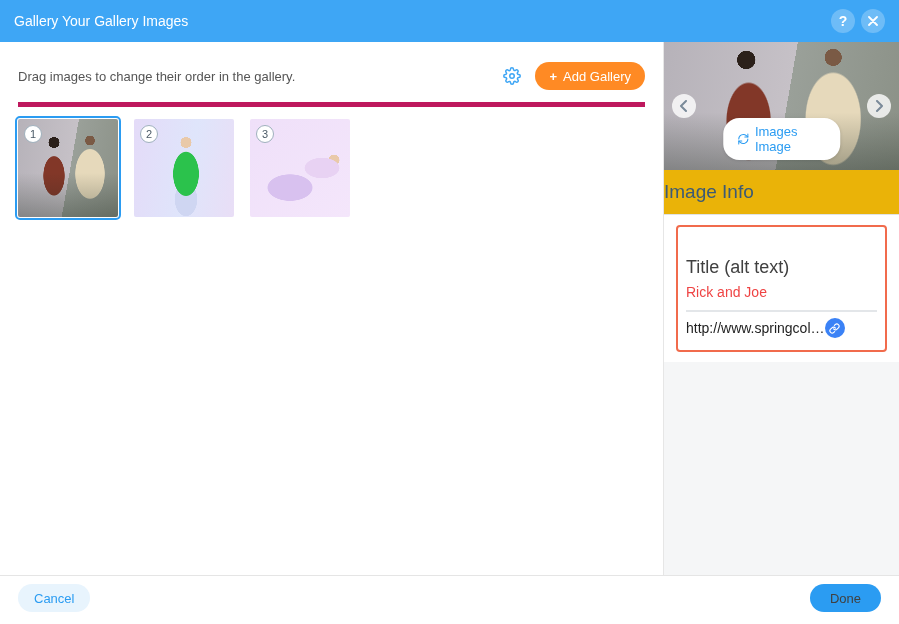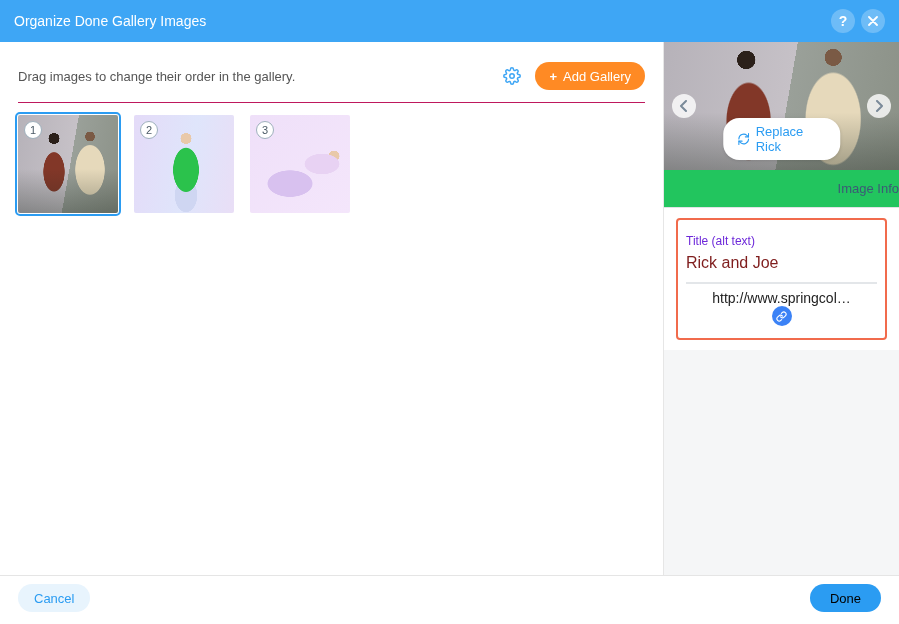--- a/index.html
+++ b/index.html
@@ -8,55 +8,55 @@
   
   .header { background: #3ea6f5; height: 42px; display: flex; align-items: center; padding: 0 14px; color: #fff; }
   .header-title { flex: 1; font-size: 14px; font-weight: 400; }
   .header-btn { width: 24px; height: 24px; border-radius: 50%; background: rgba(255,255,255,0.25); display: flex; align-items: center; justify-content: center; cursor: pointer; margin-left: 6px; }
   .header-btn svg { fill: #fff; stroke: #fff; }
   .header-btn span { color:#fff; font-size:14px; font-weight:600; }
 
   
   .main { display: flex; height: calc(100% - 42px - 45px - 4px); }
   .left { flex: 1; padding: 20px 18px; border-right: 1px solid #e6e6e6; overflow:auto; }
-  .toolbar { display: flex; align-items: center; margin-bottom: 12px; padding-bottom: 12px; border-bottom: 1px solid #be185d; }
+  .toolbar { display: flex; align-items: center; margin-bottom: 12px; padding-bottom: 12px; border-bottom: 5px solid #be185d; }
   .instr { flex: 1; font-size: 13px; color: #555; }
   .gear { width: 18px; height: 18px; margin-right: 14px; color: #3ea6f5; cursor: pointer; }
   .add-btn { background: #ff8a24; color: #fff; border: none; border-radius: 14px; height: 28px; padding: 0 14px; display:flex; align-items:center; font-size:13px; cursor:pointer; font-weight:500; }
   .add-btn .plus { margin-right:6px; font-weight:600; }
 
   .thumbs { display: flex; gap: 16px; margin-top: 12px; }
   .thumb { width: 100px; height: 98px; border-radius: 2px; position: relative; cursor: grab; background:#ddd; }
   .thumb.selected { outline: 2px solid #2b9cf2; outline-offset: 1px; }
   .badge { position: absolute; top: 6px; left: 6px; width: 18px; height: 18px; border-radius: 50%; background: #fff; border: 1px solid #9fb1bd; font-size: 11px; display:flex; align-items:center; justify-content:center; color:#4b5a66; }
 
   
   .right { width: 235px; background:#f5f6f7; overflow:hidden; }
   .preview { height: 128px; position: relative; background:#c7b9ae; }
   .arrow { position:absolute; top:50%; transform:translateY(-50%); width:24px; height:24px; border-radius:50%; background:rgba(255,255,255,0.8); display:flex; align-items:center; justify-content:center; cursor:pointer; }
   .arrow.left-a { left:8px; }
   .arrow.right-a { right:8px; }
   .arrow svg { stroke:#7a8a99; }
   .replace-pill { position:absolute; bottom:10px; left:50%; transform:translateX(-50%); background:#fff; border-radius:16px; padding:6px 14px; font-size:13px; color:#2b9cf2; display:flex; align-items:center; gap:6px; cursor:pointer; box-shadow:0 1px 3px rgba(0,0,0,0.1); font-weight:500;}
-  .info-header { text-align:right; padding:11px 0; font-size:13px; color:#3c5a76; border-bottom:1px solid #e0e3e5; background:#22c55e; }
+  .info-header { text-align:left; padding:11px 0; font-size:19px; color:#3c5a76; border-bottom:1px solid #e0e3e5; background:#eab308; }
 
   .info-body { padding: 10px 12px; background:#fff; }
   .info-box { border:2px solid #f16b4c; border-radius:4px; padding:8px 8px 2px 8px; }
 
-  .field-label { font-size:12px; color:#6d28d9; margin-top:6px; }
-  .field-value { font-size:16px; color:#7f1d1d; padding:6px 0 10px 0; }
+  .field-label { font-size:18px; color:#404040; margin-top:22px; }
+  .field-value { font-size:14px; color:#ef4444; padding:6px 0 10px 0; }
   .divider { height:1px; background:#e3e6e9; }
-  .link-row { display:flex; align-items:center; justify-content:flex-start; padding:6px 0 10px 0;flex-direction:column;}
+  .link-row { display:flex; align-items:center; justify-content:flex-start; padding:6px 0 10px 0;}
   .link-row .link-text { font-size:14px; color:#222; overflow:hidden; text-overflow:ellipsis; white-space:nowrap; max-width:150px;}
   .link-badge { width:20px; height:20px; border-radius:50%; background:#3b82f6; display:flex; align-items:center; justify-content:center; }
 
   
   .footer { height:45px; border-top:1px solid #e5e5e5; display:flex; align-items:center; justify-content:space-between; padding:0 18px; background:#fff;}
   .cancel-btn { background:#e8f4fd; color:#2b9cf2; border:none; border-radius:14px; height:28px; padding:0 16px; font-size:13px; cursor:pointer;}
-  .done-btn { background:#2b9cf2; color:#000000; border:none; border-radius:14px; height:28px; padding:0 20px; font-size:13px; cursor:pointer; font-weight:500;}
+  .done-btn { background:#2b9cf2; color:#404040; border:none; border-radius:14px; height:28px; padding:0 20px; font-size:13px; cursor:pointer; font-weight:500;}
 
   
   .thumb.t1 {
     background:
       linear-gradient(180deg, rgba(0,0,0,0) 55%, rgba(30,40,30,0.35) 100%),
       radial-gradient(ellipse 26px 48px at 36% 58%, #823728 40%, transparent 42%),
       radial-gradient(ellipse 32px 54px at 72% 56%, #e6d9bb 45%, transparent 47%),
       radial-gradient(circle 9px at 36% 24%, #2b201a 60%, transparent 62%),
       radial-gradient(circle 8px at 72% 22%, #7a5a45 60%, transparent 62%),
       linear-gradient(100deg, #b6b2b9 0%, #c6c1c7 52%, #9aa099 52%, #8b9187 100%);
@@ -82,21 +82,21 @@
       radial-gradient(ellipse 60px 100px at 72% 60%, #e6d9bb 45%, transparent 47%),
       radial-gradient(circle 15px at 35% 14%, #2b201a 60%, transparent 62%),
       radial-gradient(circle 14px at 72% 12%, #7a5a45 60%, transparent 62%),
       linear-gradient(100deg, #b6b2b9 0%, #c6c1c7 52%, #9aa099 52%, #8b9187 100%);
   }
 </style>
 </head>
 <body>
 
 <div class="header">
-  <div class="header-title">Organize Done Gallery Images</div>
+  <div class="header-title">Gallery Your Gallery Images</div>
   <div class="header-btn">
       <span>?</span>
     </div>
   <div class="header-btn">
     <svg width="10" height="10" viewBox="0 0 10 10">
         <path d="M1 1 L9 9 M9 1 L1 9" stroke="white" stroke-width="1.8" stroke-linecap="round"></path>
       </svg>
   </div>
 </div>
 
@@ -140,21 +140,21 @@
             <path d="M3 1 L8 6 L3 11" stroke-width="2" stroke-linecap="round" stroke-linejoin="round"></path>
           </svg>
       </div>
       <div class="replace-pill">
         <svg width="14" height="14" viewBox="0 0 24 24" fill="none" stroke="#2b9cf2" stroke-width="2" stroke-linecap="round" stroke-linejoin="round">
             <path d="M21 2v6h-6"></path>
             <path d="M3 12a9 9 0 0 1 15-6.7L21 8"></path>
             <path d="M3 22v-6h6"></path>
             <path d="M21 12a9 9 0 0 1-15 6.7L3 16"></path>
           </svg>
-        <span>Replace Rick</span>
+        <span>Images Image</span>
       </div>
     </div>
     <div class="info-header">Image Info</div>
 
     <div class="info-body">
       <div class="info-box">
         <div class="field-label">Title (alt text)</div>
         <div class="field-value">Rick and Joe</div>
         <div class="divider"></div>
         <div class="divider"></div>

